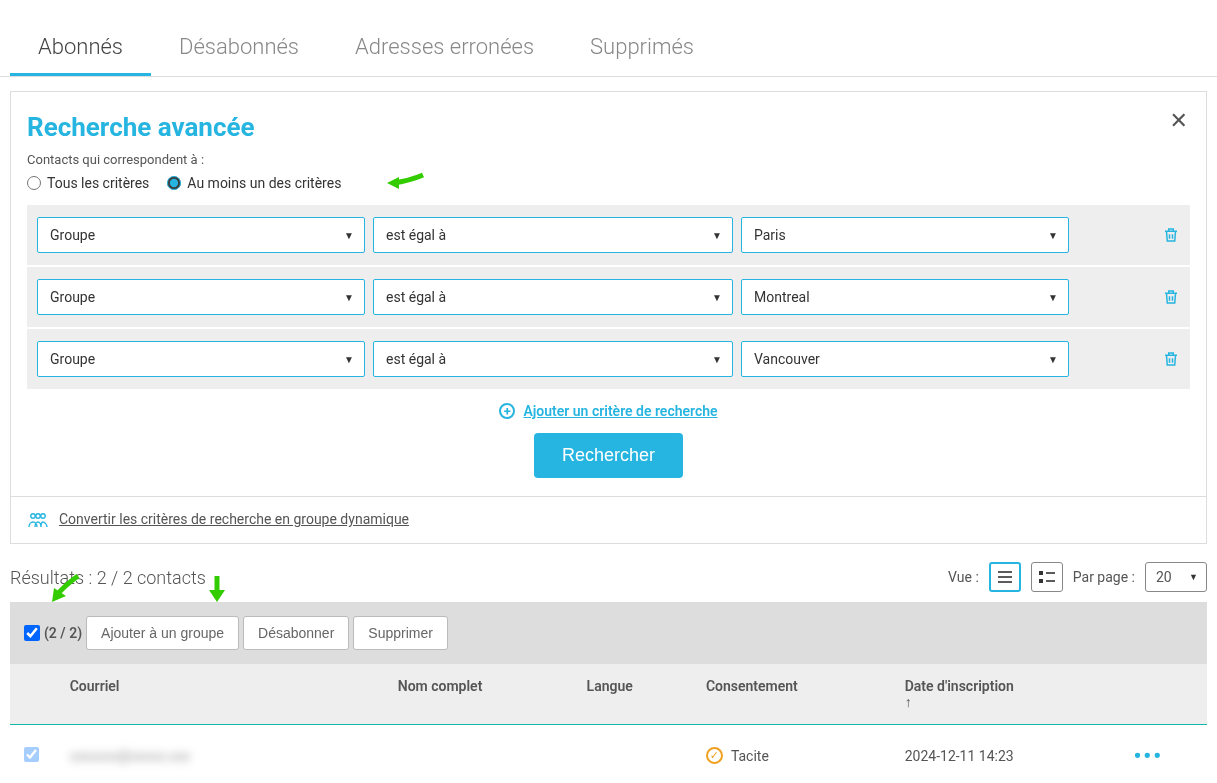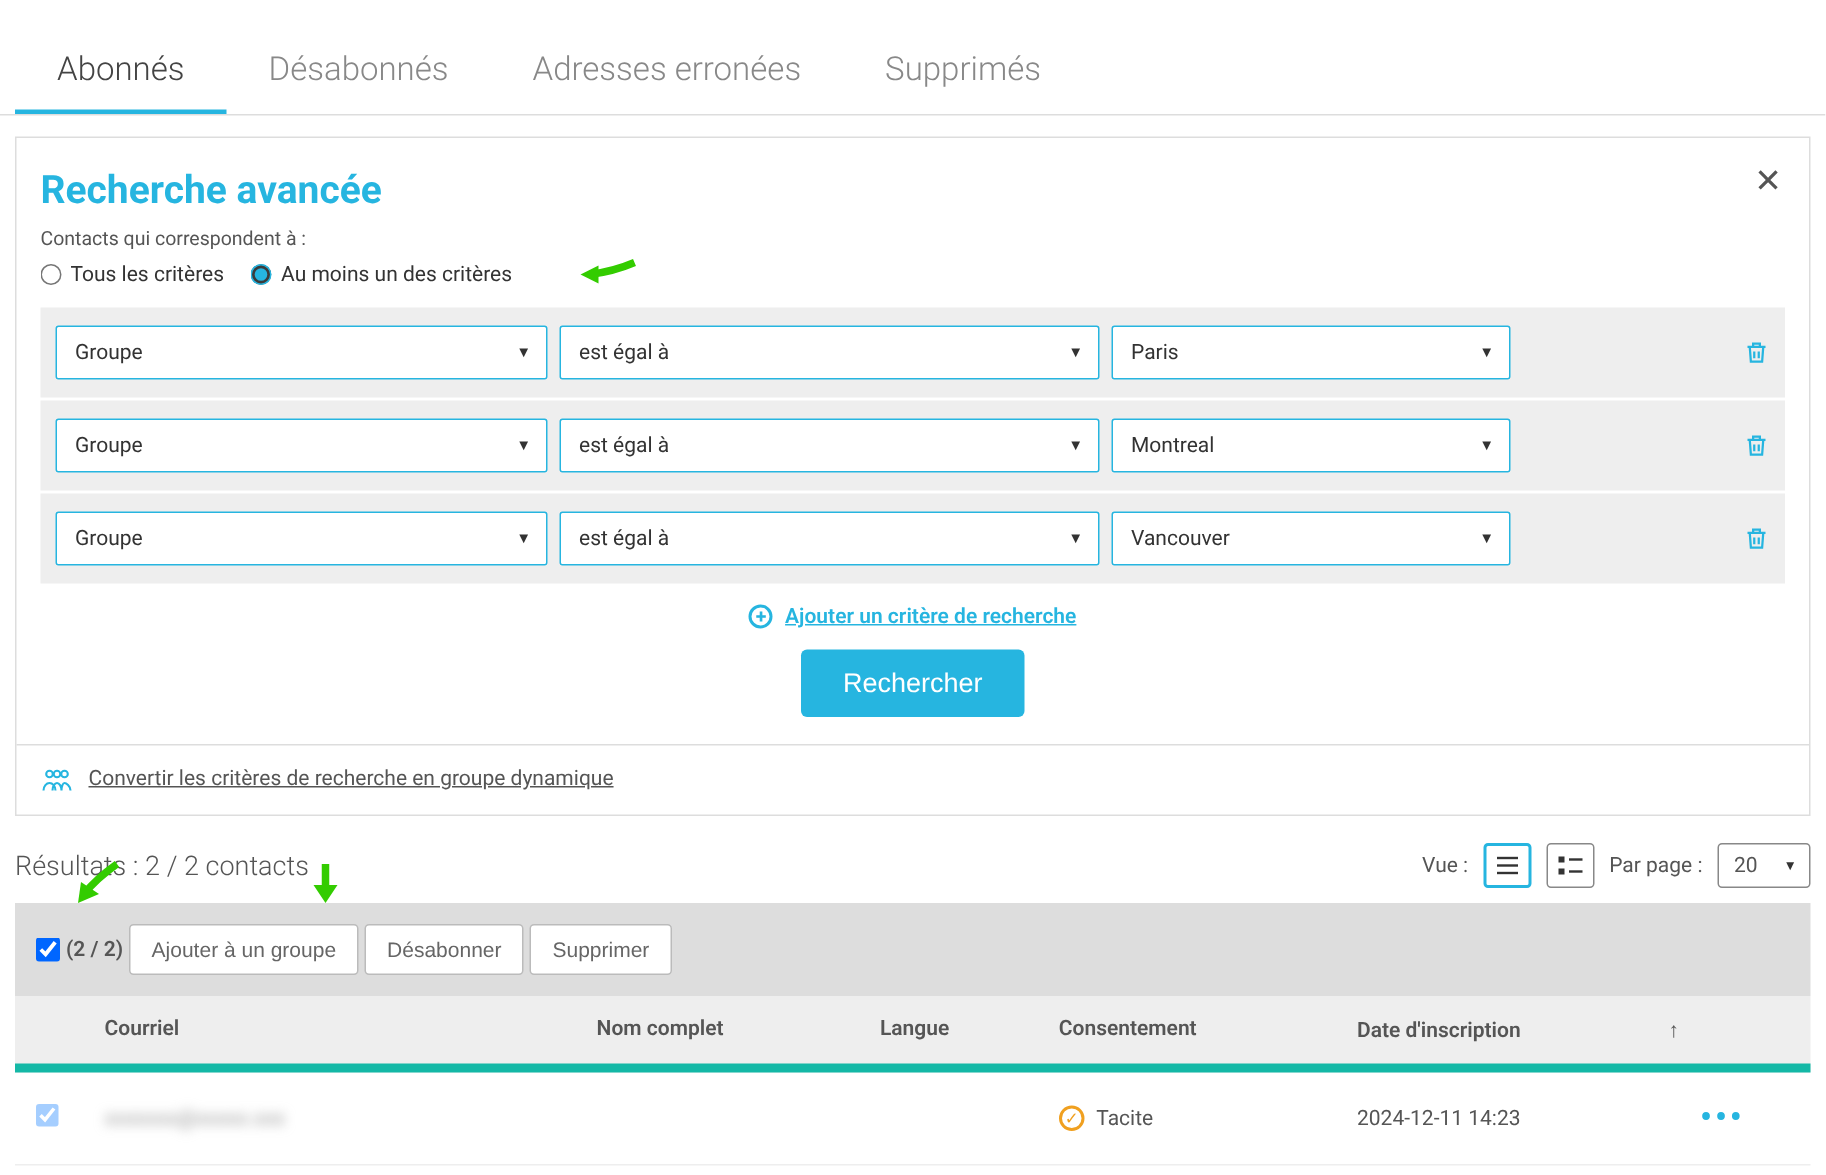--- a/index.html
+++ b/index.html
@@ -13,21 +13,21 @@
 .match-label { font-size: 13px; color: #555; margin-bottom: 8px; }
 .radios { display: flex; align-items: center; gap: 18px; margin-bottom: 14px; position: relative; }
 .radio-wrap { display: flex; align-items: center; gap: 6px; font-size: 14px; color: #333; }
 .radio-wrap input { accent-color: #26b5e0; width: 14px; height: 14px; }
 .arrow-green { position: absolute; }
 .criteria-row { background: #eee; padding: 12px 10px; display: flex; gap: 8px; align-items: center; margin-bottom: 2px; }
 .sel { flex: 0 0 auto; height: 36px; border: 1px solid #26b5e0; border-radius: 2px; background: #fff; padding: 0 30px 0 12px; font-size: 14px; color: #333; position: relative; display: flex; align-items: center; cursor: pointer; }
 .sel::after { content: "▼"; position: absolute; right: 10px; font-size: 10px; color: #333; }
 .sel.field { width: 328px; }
 .sel.op { width: 360px; }
-.sel.val { width: 266px; }
+.sel.val { width: 328px; }
 .row-spacer { flex: 1; }
 .trash { width: 18px; height: 20px; cursor: pointer; color: #26b5e0; }
 .add-crit { display: flex; justify-content: center; align-items: center; gap: 8px; margin: 14px 0; color: #26b5e0; font-weight: 600; }
 .add-crit a { text-decoration: underline; color: #26b5e0; cursor: pointer; }
 .plus-circ { width: 16px; height: 16px; border: 2px solid #26b5e0; border-radius: 50%; display: flex; align-items: center; justify-content: center; font-size: 13px; font-weight: bold; color: #26b5e0; line-height: 1; }
 .search-btn-wrap { display: flex; justify-content: center; margin-top: 6px; }
 .search-btn { background: #26b5e0; color: #fff; border: none; padding: 12px 28px; font-size: 18px; border-radius: 4px; cursor: pointer; font-weight: 300; }
 .convert-row { border-top: 1px solid #ddd; margin: 18px -16px -18px; padding: 14px 16px; display: flex; align-items: flex-start; gap: 10px; }
 .convert-row a { color: #555; text-decoration: underline; cursor: pointer; }
 .people-icon { color: #26b5e0; }
@@ -35,27 +35,27 @@
 .results-bar .left { font-size: 18px; color: #555; font-weight: 300; }
 .results-bar .right { display: flex; align-items: center; gap: 10px; font-size: 14px; color: #555; }
 .view-btn { width: 32px; height: 30px; border: 1px solid #888; border-radius: 3px; display: flex; align-items: center; justify-content: center; cursor: pointer; }
 .view-btn.active { border: 2px solid #26b5e0; }
 .perpage-sel { width: 62px; height: 30px; border: 1px solid #888; border-radius: 3px; padding: 0 24px 0 10px; position: relative; display: flex; align-items: center; cursor: pointer; }
 .perpage-sel::after { content: "▼"; position: absolute; right: 8px; font-size: 9px; color: #333; }
 .bulk-bar { background: #ddd; padding: 14px 14px; display: flex; align-items: center; gap: 4px; margin: 0 10px; position: relative; }
 .bulk-bar input[type=checkbox] { width: 16px; height: 16px; accent-color: #0066ff; }
 .bulk-count { font-weight: 600; color: #555; }
 .bulk-btn { background: #ffffff; border: 1px solid #bbb; padding: 8px 14px; border-radius: 3px; color: #666; cursor: pointer; font-size: 14px; }
-.thead { display: flex; background: #eee; margin: 0 10px; padding: 14px 14px; font-weight: 600; color: #555; border-bottom: 6px solid #14b8a6; }
+.thead { display: flex; background: #eee; margin: 0 10px; padding: 14px 14px; font-weight: 600; color: #555; border-bottom: 1px solid #14b8a6; }
 .col-chk { width: 46px; }
 .col-email { width: 330px; }
 .col-name { width: 190px; }
 .col-lang { width: 120px; }
 .col-consent { width: 200px; }
-.col-date { width: 230px; display: flex; align-items: center; justify-content: space-between; padding-right: 14px; }
+.col-date { width: 230px; display: flex; justify-content: space-between; padding-right: 14px; flex-direction: column; }
 .col-actions { width: 60px; }
 .trow { display: flex; align-items: center; margin: 0 10px; padding: 18px 14px; border-bottom: 1px solid #eee; color: #555; }
 .trow input[type=checkbox] { width: 15px; height: 15px; opacity: 0.35; }
 .blur { filter: blur(4px); color: #999; user-select: none; }
 .consent-badge { display: flex; align-items: center; gap: 8px; }
 .chk-ring { width: 17px; height: 17px; border-radius: 50%; display: flex; align-items: center; justify-content: center; font-size: 11px; }
 .ring-orange { border: 2px solid #f0a020; color: #f0a020; }
 .ring-teal { border: 2px solid #1aa; color: #1aa; }
 .dots { color: #26b5e0; font-size: 22px; letter-spacing: 2px; cursor: pointer; font-weight: bold; }
 svg { display: block; }

